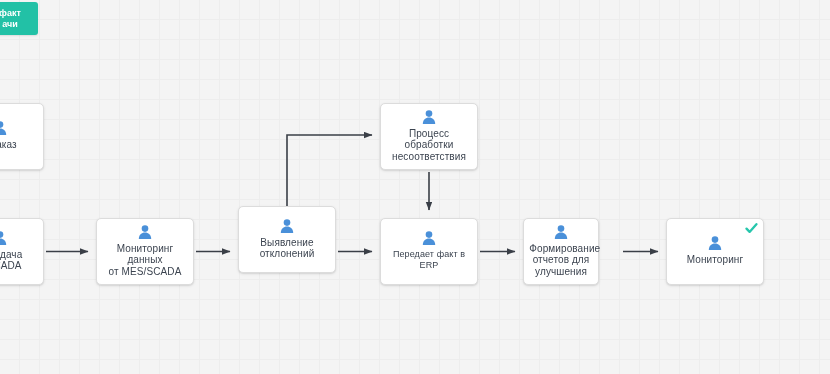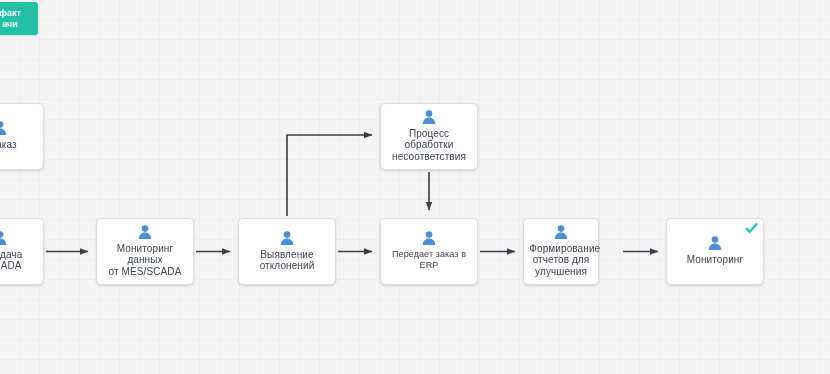--- a/index.html
+++ b/index.html
@@ -148,21 +148,21 @@
     <span class="node-icon">
       <svg width="16" height="16" viewBox="0 0 16 16" xmlns="http://www.w3.org/2000/svg">
         <circle cx="8" cy="4.6" r="3.3" fill="#4a90d9"></circle>
         <path d="M1.8,15 C1.8,10.9 4.6,8.6 8,8.6 C11.4,8.6 14.2,10.9 14.2,15 Z" fill="#4a90d9"></path>
       </svg>
     </span>
     <span class="node-label">Мониторинг данных
 от MES/SCADA</span>
   </div>
 
-  <div class="node" style="left:238px; top:218px; width:98px; height:67px;">
+  <div class="node" style="left:238px; top:206px; width:98px; height:67px;">
     <span class="node-icon">
       <svg width="16" height="16" viewBox="0 0 16 16" xmlns="http://www.w3.org/2000/svg">
         <circle cx="8" cy="4.6" r="3.3" fill="#4a90d9"></circle>
         <path d="M1.8,15 C1.8,10.9 4.6,8.6 8,8.6 C11.4,8.6 14.2,10.9 14.2,15 Z" fill="#4a90d9"></path>
       </svg>
     </span>
     <span class="node-label">Выявление
 отклонений</span>
   </div>
 
@@ -177,21 +177,21 @@
 несоответствия</span>
   </div>
 
   <div class="node" style="left:380px; top:218px; width:98px; height:67px;">
     <span class="node-icon">
       <svg width="16" height="16" viewBox="0 0 16 16" xmlns="http://www.w3.org/2000/svg">
         <circle cx="8" cy="4.6" r="3.3" fill="#4a90d9"></circle>
         <path d="M1.8,15 C1.8,10.9 4.6,8.6 8,8.6 C11.4,8.6 14.2,10.9 14.2,15 Z" fill="#4a90d9"></path>
       </svg>
     </span>
-    <span class="node-label" style="font-size:9px;">Передает заказ в ERP</span>
+    <span class="node-label" style="font-size:9px;">Передает факт в ERP</span>
   </div>
 
   <div class="node" style="left:523px; top:218px; width:76px; height:67px;">
     <span class="node-icon">
       <svg width="16" height="16" viewBox="0 0 16 16" xmlns="http://www.w3.org/2000/svg">
         <circle cx="8" cy="4.6" r="3.3" fill="#4a90d9"></circle>
         <path d="M1.8,15 C1.8,10.9 4.6,8.6 8,8.6 C11.4,8.6 14.2,10.9 14.2,15 Z" fill="#4a90d9"></path>
       </svg>
     </span>
     <span class="node-label">Формирование

